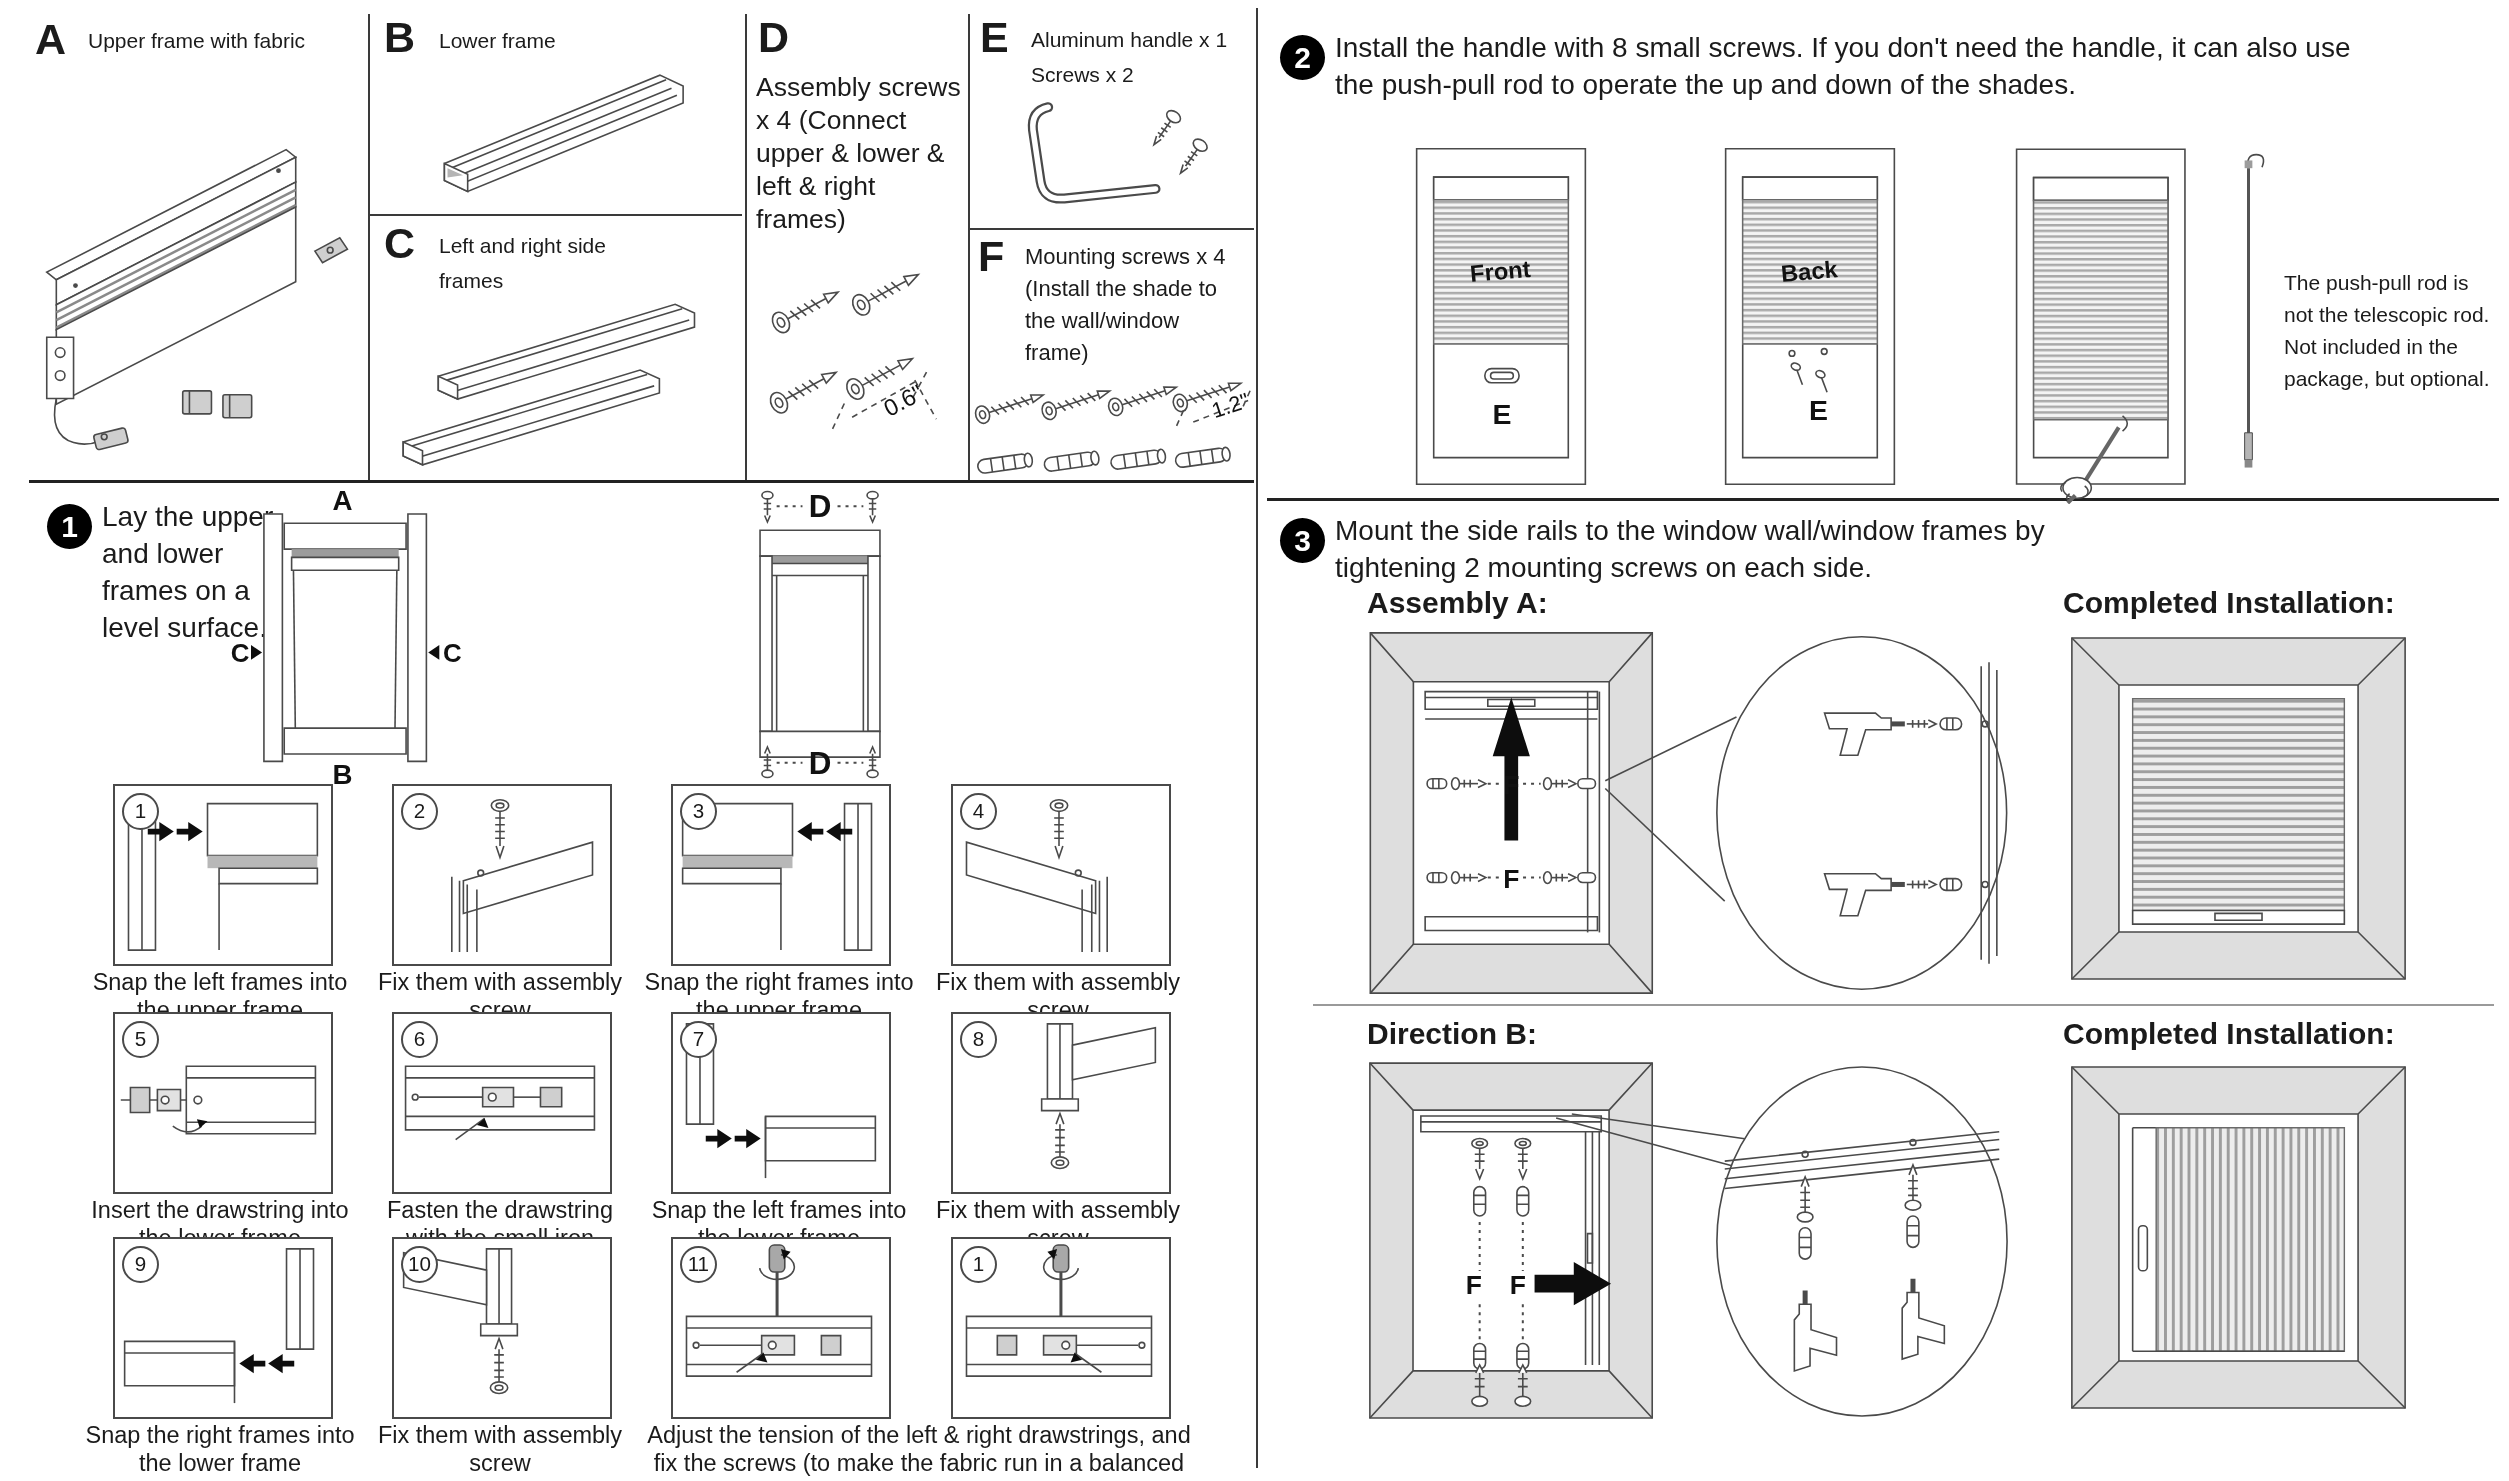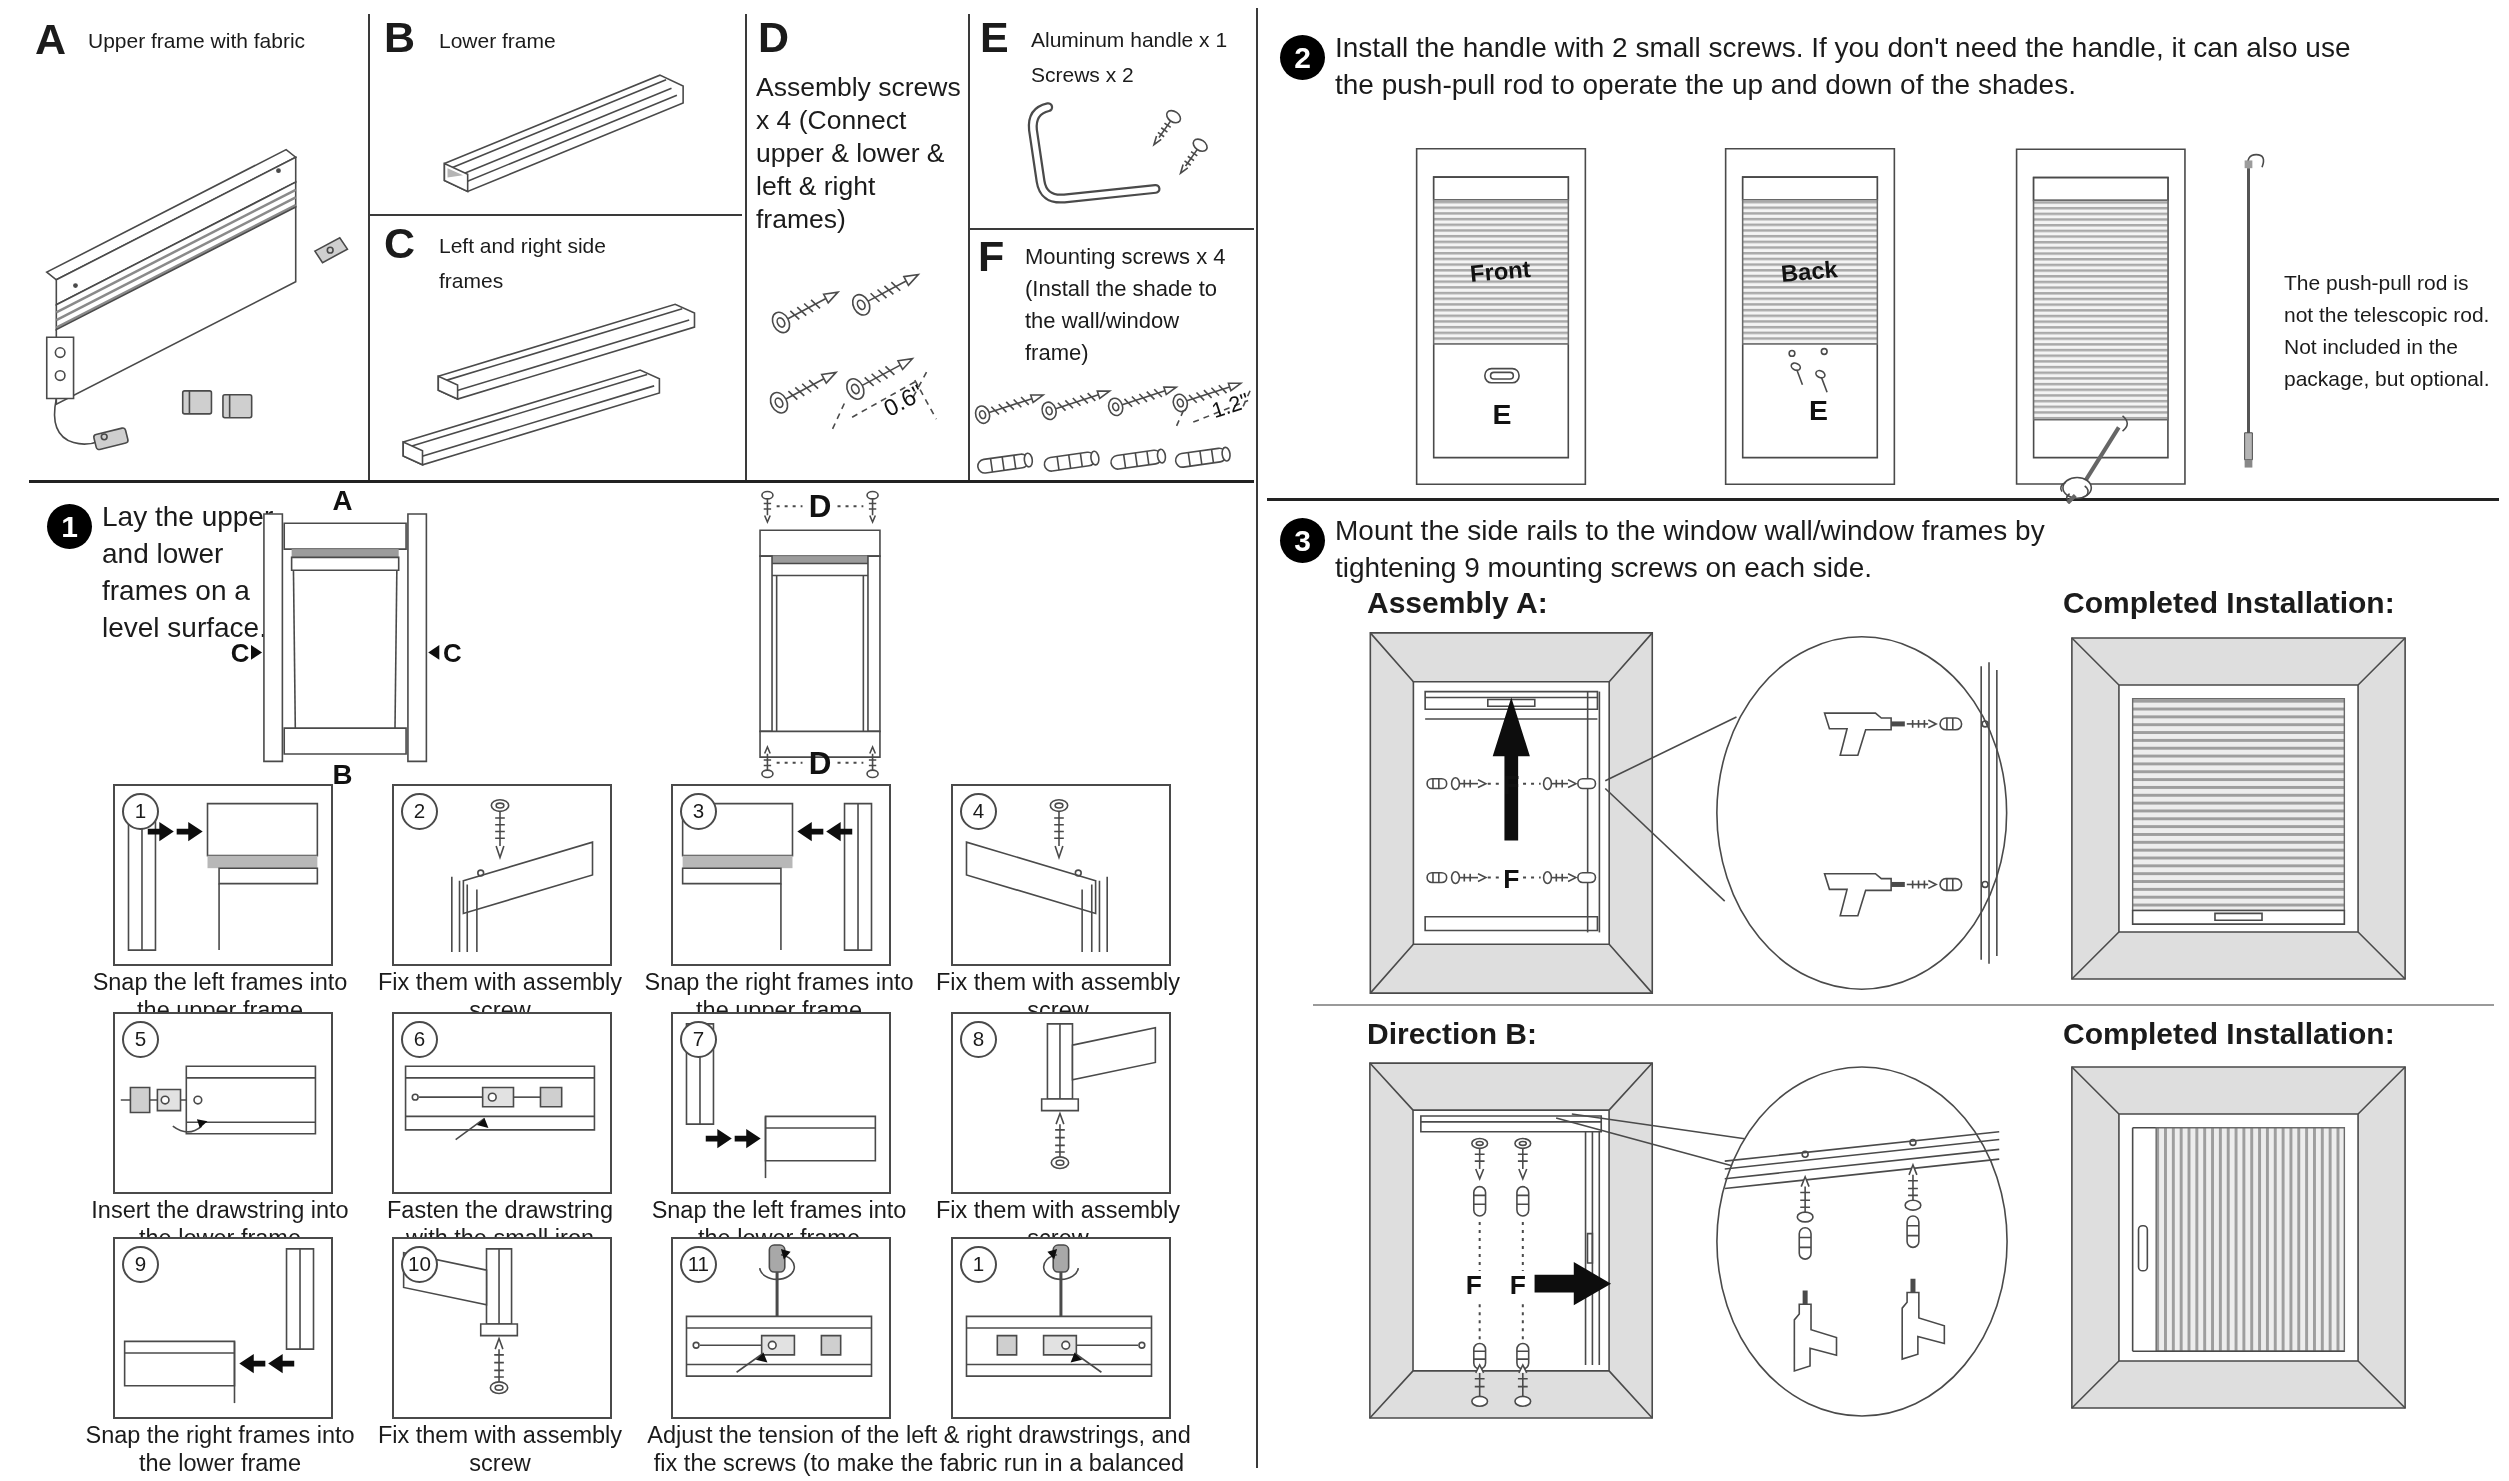--- a/index.html
+++ b/index.html
@@ -432,21 +432,21 @@
         <circle class="lnw" cx="103" cy="108" r="4"></circle>
         <rect class="lng" x="154" y="98" width="20" height="20"></rect>
         <path class="ln" d="M66,136 l28,-20"></path>
           <path class="fillb" d="M94,116 l4,10 -12,-3 z"></path>
       </g>
     </svg>
   </div>
   <div class="abs scap" style="left:647px;top:1421px;width:544px">Adjust the tension of the left &amp; right drawstrings, and fix the screws (to make the fabric run in a balanced manner)</div>
 
   <div class="abs badge" style="left:1280px;top:35px">2</div>
-  <div class="abs steptext" style="left:1335px;top:29px;width:1039px">Install the handle with 2 small screws. If you don't need the handle, it can also use the push-pull rod to operate the up and down of the shades.</div>
+  <div class="abs steptext" style="left:1335px;top:29px;width:1039px">Install the handle with 8 small screws. If you don't need the handle, it can also use the push-pull rod to operate the up and down of the shades.</div>
 
   <svg class="abs" style="left:1392px;top:135px" width="218" height="361" viewBox="0 0 230 380">
     <defs>
         <pattern id="pw1" patternUnits="userSpaceOnUse" width="10" height="6">
       <rect width="10" height="6" fill="#f4f4f4"></rect>
           <rect y="3" width="10" height="2.6" fill="#a9a9a9"></rect>
     </pattern>
       </defs>
     <rect class="lnw" x="26" y="14" width="178" height="354"></rect>
     <rect class="lnw" x="44" y="44" width="142" height="296"></rect>
@@ -501,21 +501,21 @@
     <path class="ln" d="M18,24 q-3,-14 8,-14 q11,0 6,13"></path>
     <rect x="14" y="16" width="8" height="8" fill="#9c9c9c"></rect>
     <line x1="18" y1="24" x2="18" y2="330" stroke="#555" stroke-width="3"></line>
     <rect x="14" y="298" width="8" height="28" fill="#b5b5b5" stroke="#4a4a4a" stroke-width="1"></rect>
     <rect x="14" y="326" width="8" height="8" fill="#888"></rect>
   </svg>
 
   <div class="abs note" style="left:2284px;top:267px;width:216px">The push-pull rod is not the telescopic rod. Not included in the package, but optional.</div>
 
   <div class="abs badge" style="left:1280px;top:518px">3</div>
-  <div class="abs steptext" style="left:1335px;top:512px;width:814px">Mount the side rails to the window wall/window frames by tightening 9 mounting screws on each side.</div>
+  <div class="abs steptext" style="left:1335px;top:512px;width:814px">Mount the side rails to the window wall/window frames by tightening 2 mounting screws on each side.</div>
 
   <div class="abs dirhdr" style="left:1367px;top:586px">Assembly A:</div>
   <div class="abs dirhdr" style="left:2063px;top:586px">Completed Installation:</div>
 
   <svg class="abs" style="left:1364px;top:627px" width="647" height="372" viewBox="0 0 660 380">
     <rect class="lnG" x="6" y="6" width="288" height="368"></rect>
     <path class="ln" d="M6,6 L50,56 M294,6 L250,56 M6,374 L50,324 M294,374 L250,324"></path>
     <rect class="lnw" x="50" y="56" width="200" height="268"></rect>
     <rect class="ln" x="62" y="66" width="176" height="18"></rect>
     <line class="ln" x1="62" y1="72" x2="238" y2="72"></line>

